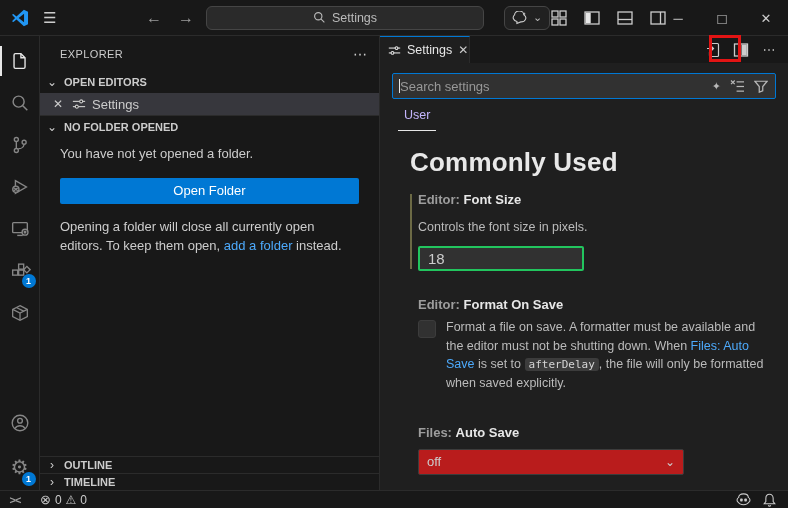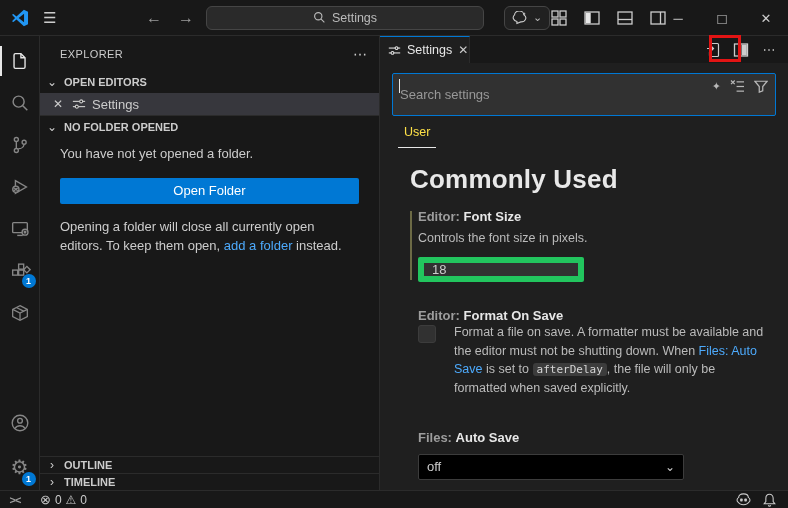--- a/index.html
+++ b/index.html
@@ -53,39 +53,39 @@
   .tabbar { height:27px; flex:0 0 27px; background:#181818; display:flex; align-items:stretch; }
   .tab { width:90px; background:#1f1f1f; border-top:1px solid #0078d4; border-right:1px solid #2b2b2b; display:flex; align-items:center; gap:6px; padding:0 8px; color:#e7e7e7; font-size:12.5px; }
   .tab-close { margin-left:auto; color:#cccccc; font-size:12px; }
   .tab-actions { margin-left:auto; display:flex; align-items:center; gap:6px; padding-right:8px; color:#cccccc; }
   .action-ic { width:22px; height:22px; display:flex; align-items:center; justify-content:center; }
   .annotation-box { position:absolute; left:329px; top:-1px; width:32px; height:27px; border:3px solid #e21414; pointer-events:none; z-index:5; }
 
   
   .settings-body { flex:1; display:flex; flex-direction:column; overflow:hidden; padding:10px 12px 0 12px; }
   .search-row { position:relative; }
-  .search-input { width:100%; height:43px; background:#313131; border:1px solid #0078d4; color:#cccccc; font-size:13px; padding:0 70px 0 7px; outline:none; font-family:"Liberation Sans",sans-serif; border-radius:2px; }
+  .search-input { width:100%; height:26px; background:#313131; border:1px solid #0078d4; color:#cccccc; font-size:13px; padding:0 70px 0 7px; outline:none; font-family:"Liberation Sans",sans-serif; border-radius:2px; }
   .search-input::placeholder { color:#989898; }
   .caret { position:absolute; left:7px; top:6px; width:1px; height:14px; background:#e7e7e7; }
   .search-icons { position:absolute; right:8px; top:0; height:26px; display:flex; align-items:center; gap:9px; color:#b8b8b8; }
   .settings-tabs { height:34px; display:flex; align-items:center; position:relative; padding:0 6px; }
-  .settings-tab { color:#fde047; font-size:12.5px; padding:6px 6px 8px 6px; border-bottom:1.5px solid #e7e7e7; }
+  .settings-tab { color:#c4b5fd; font-size:12.5px; padding:6px 6px 8px 6px; border-bottom:1.5px solid #e7e7e7; }
   .backup-btn { margin-left:auto; height:23px; background:#0078d4; color:#ffffff; border-radius:2px; font-size:12px; display:flex; align-items:center; padding:0 10px; }
   .settings-scroll { flex:1; overflow:hidden; padding:6px 0 0 18px; }
   .settings-h2 { font-size:26px; font-weight:bold; color:#e8e8e8; margin:8px 0 14px 0; letter-spacing:.2px; }
   .setting-item { position:relative; padding-left:8px; margin-bottom:26px; max-width:360px; }
   .setting-item.modified::before { content:""; position:absolute; left:0px; top:2px; bottom:2px; width:2px; background:#6c6a45; }
   .setting-title { font-size:13px; }
   .setting-cat { color:#9d9d9d; font-weight:bold; }
   .setting-name { color:#e7e7e7; font-weight:bold; }
-  .setting-desc { color:#bbbbbb; font-size:12.5px; line-height:1.5; margin-top:5px; }
-  .text-input { margin-top:9px; width:166px; height:25px; background:#313131; border:6px solid #22c55e; border-radius:2px; color:#cccccc; font-size:13px; display:flex; align-items:center; padding-left:8px; }
-  .bool-row { display:flex; gap:18px; margin-top:0; }
+  .setting-desc { color:#bbbbbb; font-size:12.5px; line-height:1.5; margin-top:11px; }
+  .text-input { margin-top:9px; width:166px; height:25px; background:#313131; border:2px solid #22c55e; border-radius:2px; color:#cccccc; font-size:15px; display:flex; align-items:center; padding-left:8px; }
+  .bool-row { display:flex; gap:10px; margin-top:6px; }
   .checkbox { flex:0 0 18px; width:18px; height:18px; background:#313131; border:1px solid #3c3c3c; border-radius:3px; margin-top:2px; }
-  .select { margin-top:9px; width:266px; height:26px; background:#000000; border:1px solid #3c3c3c; border-radius:2px; color:#cccccc; font-size:13px; display:flex; align-items:center; padding:0 8px; }
+  .select { margin-top:9px; width:266px; height:26px; background:#b91c1c; border:1px solid #3c3c3c; border-radius:2px; color:#cccccc; font-size:13px; display:flex; align-items:center; padding:0 8px; }
   .select .sel-chev { margin-left:auto; color:#cccccc; font-size:12px; }
 
   
   .statusbar { height:18px; flex:0 0 18px; background:#181818; border-top:1px solid #2b2b2b; display:flex; align-items:center; font-size:12px; color:#cccccc; }
   .sb-remote { width:30px; text-align:center; color:#9d9d9d; font-weight:bold; letter-spacing:-1px; font-size:11px; }
   .restricted-chip { height:100%; background:#2f2f2f; display:flex; align-items:center; gap:5px; padding:0 10px; }
   .problems { display:flex; align-items:center; gap:4px; padding-left:10px; }
   .sbar-right { margin-left:auto; display:flex; align-items:center; gap:12px; padding-right:12px; }
 
   svg { display:block; }

